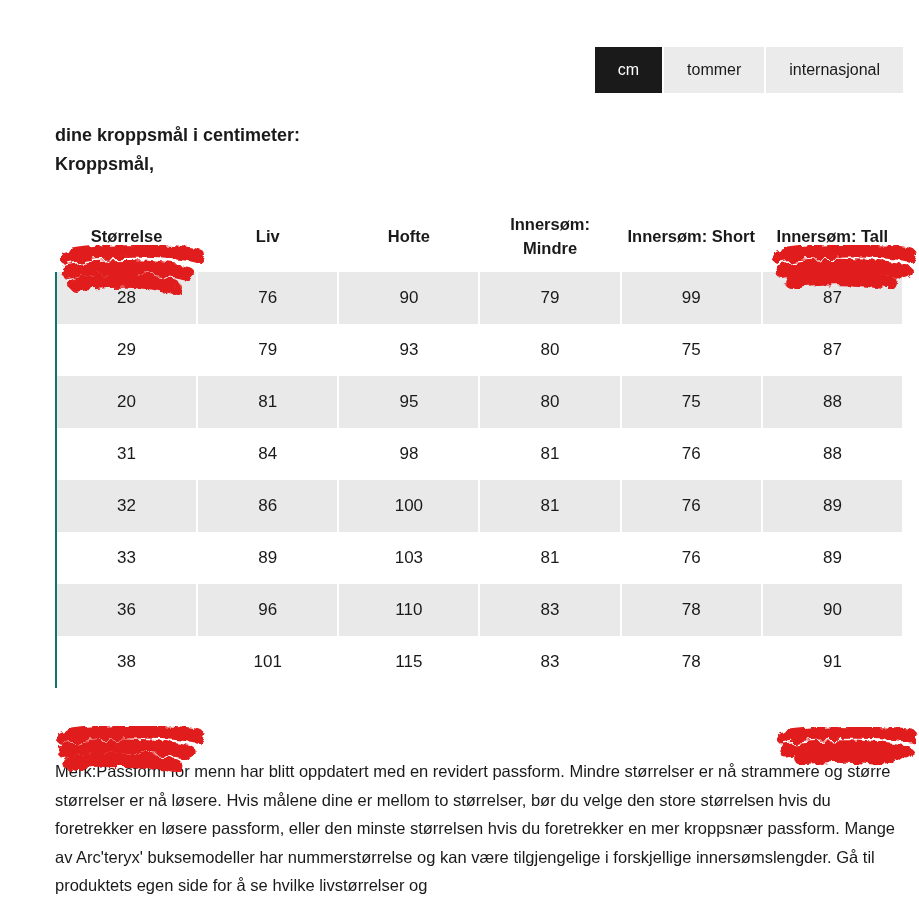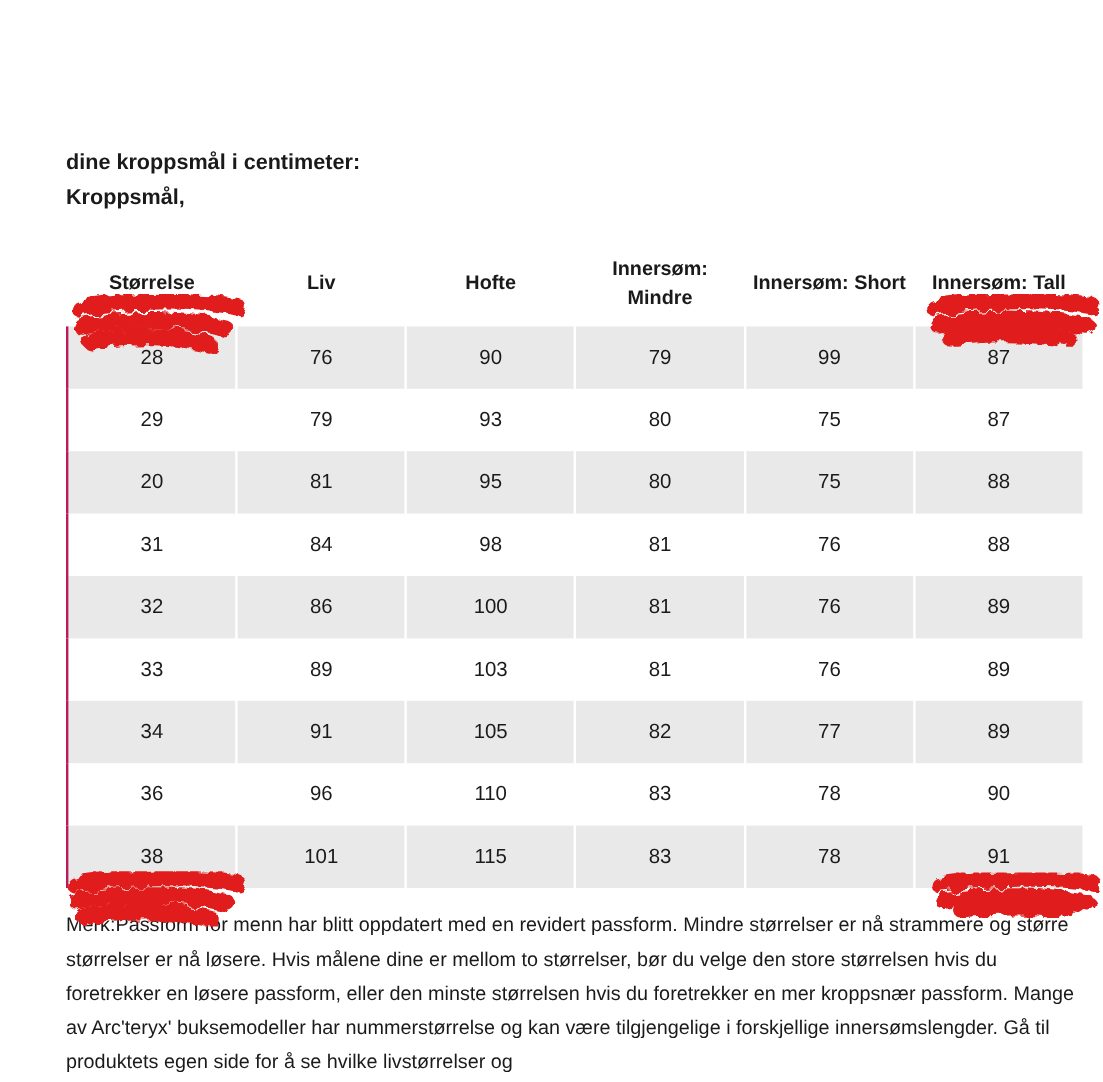--- a/index.html
+++ b/index.html
@@ -25,36 +25,41 @@
     position:absolute; left:55px; top:200px; width:849px;
     border-collapse:collapse; table-layout:fixed;
   }
   .size-table th {
     font-size:16.5px; font-weight:bold; height:72px;
     text-align:center; vertical-align:middle; padding:0 6px; line-height:24px;
   }
   .size-table td {
     font-size:17px; font-weight:normal; height:52px;
     text-align:center; vertical-align:middle;
-    border-left:2px solid #be185d; border-right:2px solid #fff;
+    border-left:2px solid #0f766e; border-right:2px solid #fff;
   }
   .size-table tbody tr:nth-child(odd) td { background:var(--row_alt_bg); }
 
   
   .note { position:absolute; left:55px; top:757px; width:855px; font-size:16.5px; line-height:28.5px; }
 
   
   .scribble { position:absolute; pointer-events:none; }
   .defs-holder { position:absolute; width:0; height:0; overflow:hidden; }
 </style>
 </head>
 <body>
 
 <div class="page">
 
+  <div class="tabs">
+      <button class="tab selected">cm</button>
+      <button class="tab">tommer</button>
+      <button class="tab">internasjonal</button>
+    </div>
 
   <div class="heading">
     <div>dine kroppsmål i centimeter:</div>
     <div>Kroppsmål,</div>
   </div>
 
   <table class="size-table">
     <thead>
       <tr>
           <th>Størrelse</th>
@@ -108,28 +113,20 @@
         </tr>
         <tr>
           <td>33</td>
           <td>89</td>
           <td>103</td>
           <td>81</td>
           <td>76</td>
           <td>89</td>
         </tr>
         <tr>
-          <td>34</td>
-          <td>91</td>
-          <td>105</td>
-          <td>82</td>
-          <td>77</td>
-          <td>89</td>
-        </tr>
-        <tr>
           <td>36</td>
           <td>96</td>
           <td>110</td>
           <td>83</td>
           <td>78</td>
           <td>90</td>
         </tr>
         <tr>
           <td>38</td>
           <td>101</td>

